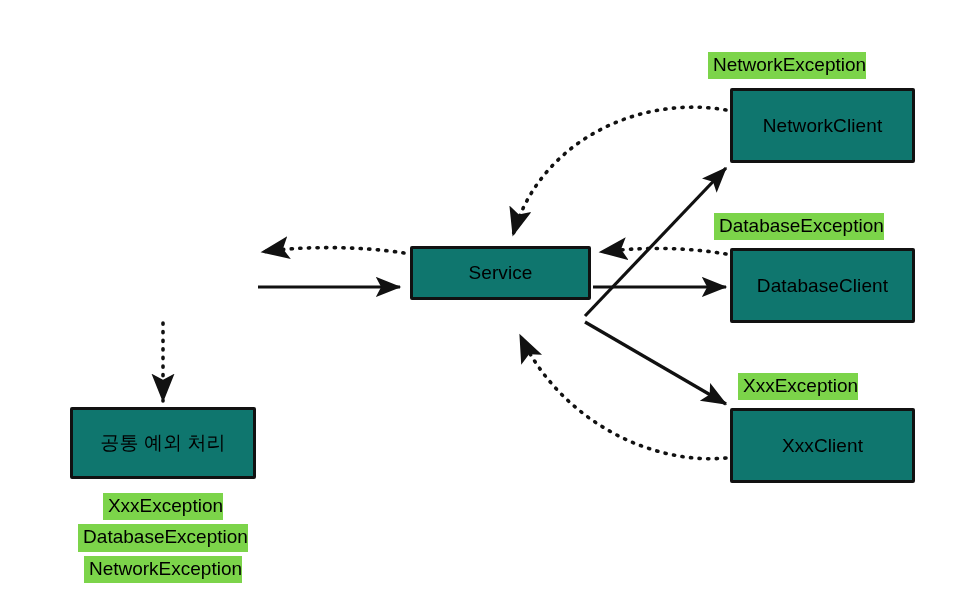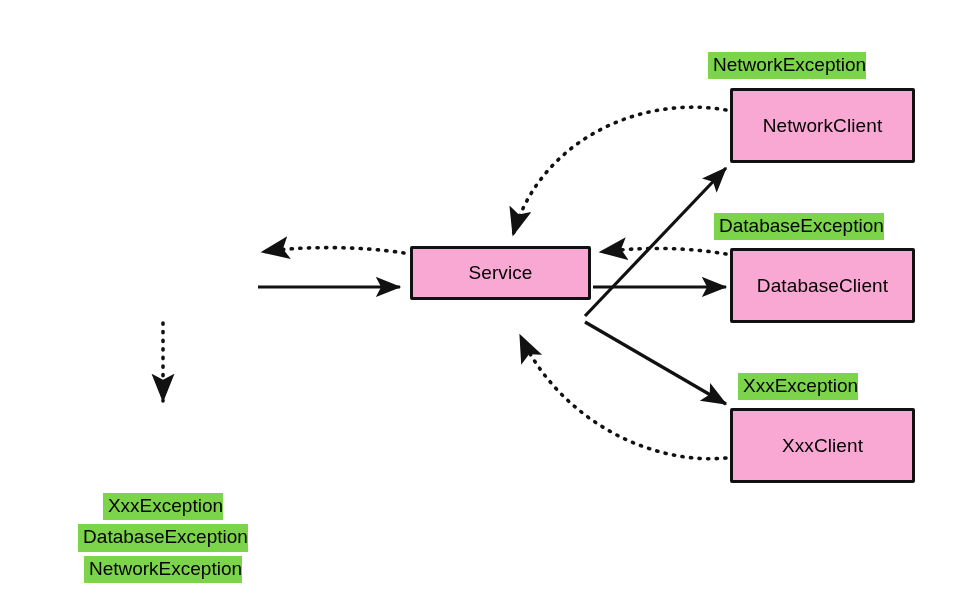--- a/index.html
+++ b/index.html
@@ -23,21 +23,21 @@
   .svg-layer {
     position: absolute;
     left: 0; top: 0;
     width: 971px;
     height: 600px;
     pointer-events: none;
   }
   .node-box {
     position: absolute;
     box-sizing: border-box;
-    background: #f9a8d4;
+    background: #0f766e;
     border: 3px solid #111111;
     border-radius: 2px;
     display: flex;
     align-items: center;
     justify-content: center;
   }
   .node-label {
     font-size: 19px;
     color: #000000;
     letter-spacing: 0.1px;
@@ -129,20 +129,23 @@
   </div>
 
   <div class="node-box" style="left:730px; top:248px; width:185px; height:75px;">
     <span class="node-label">DatabaseClient</span>
   </div>
 
   <div class="node-box" style="left:730px; top:408px; width:185px; height:75px;">
     <span class="node-label">XxxClient</span>
   </div>
 
+  <div class="node-box" style="left:70px; top:407px; width:186px; height:72px;">
+    <span class="node-label korean">공통 예외 처리</span>
+  </div>
 
   <div class="exc-tag" style="left:708px; top:52px;">NetworkException</div>
 
   <div class="exc-tag" style="left:714px; top:213px;">DatabaseException</div>
 
   <div class="exc-tag" style="left:738px; top:373px;">XxxException</div>
 
   <div class="exc-stack" style="left:0px; top:493px; width:326px;">
     <div class="exc-tag">XxxException</div>
     <div class="exc-tag">DatabaseException</div>

